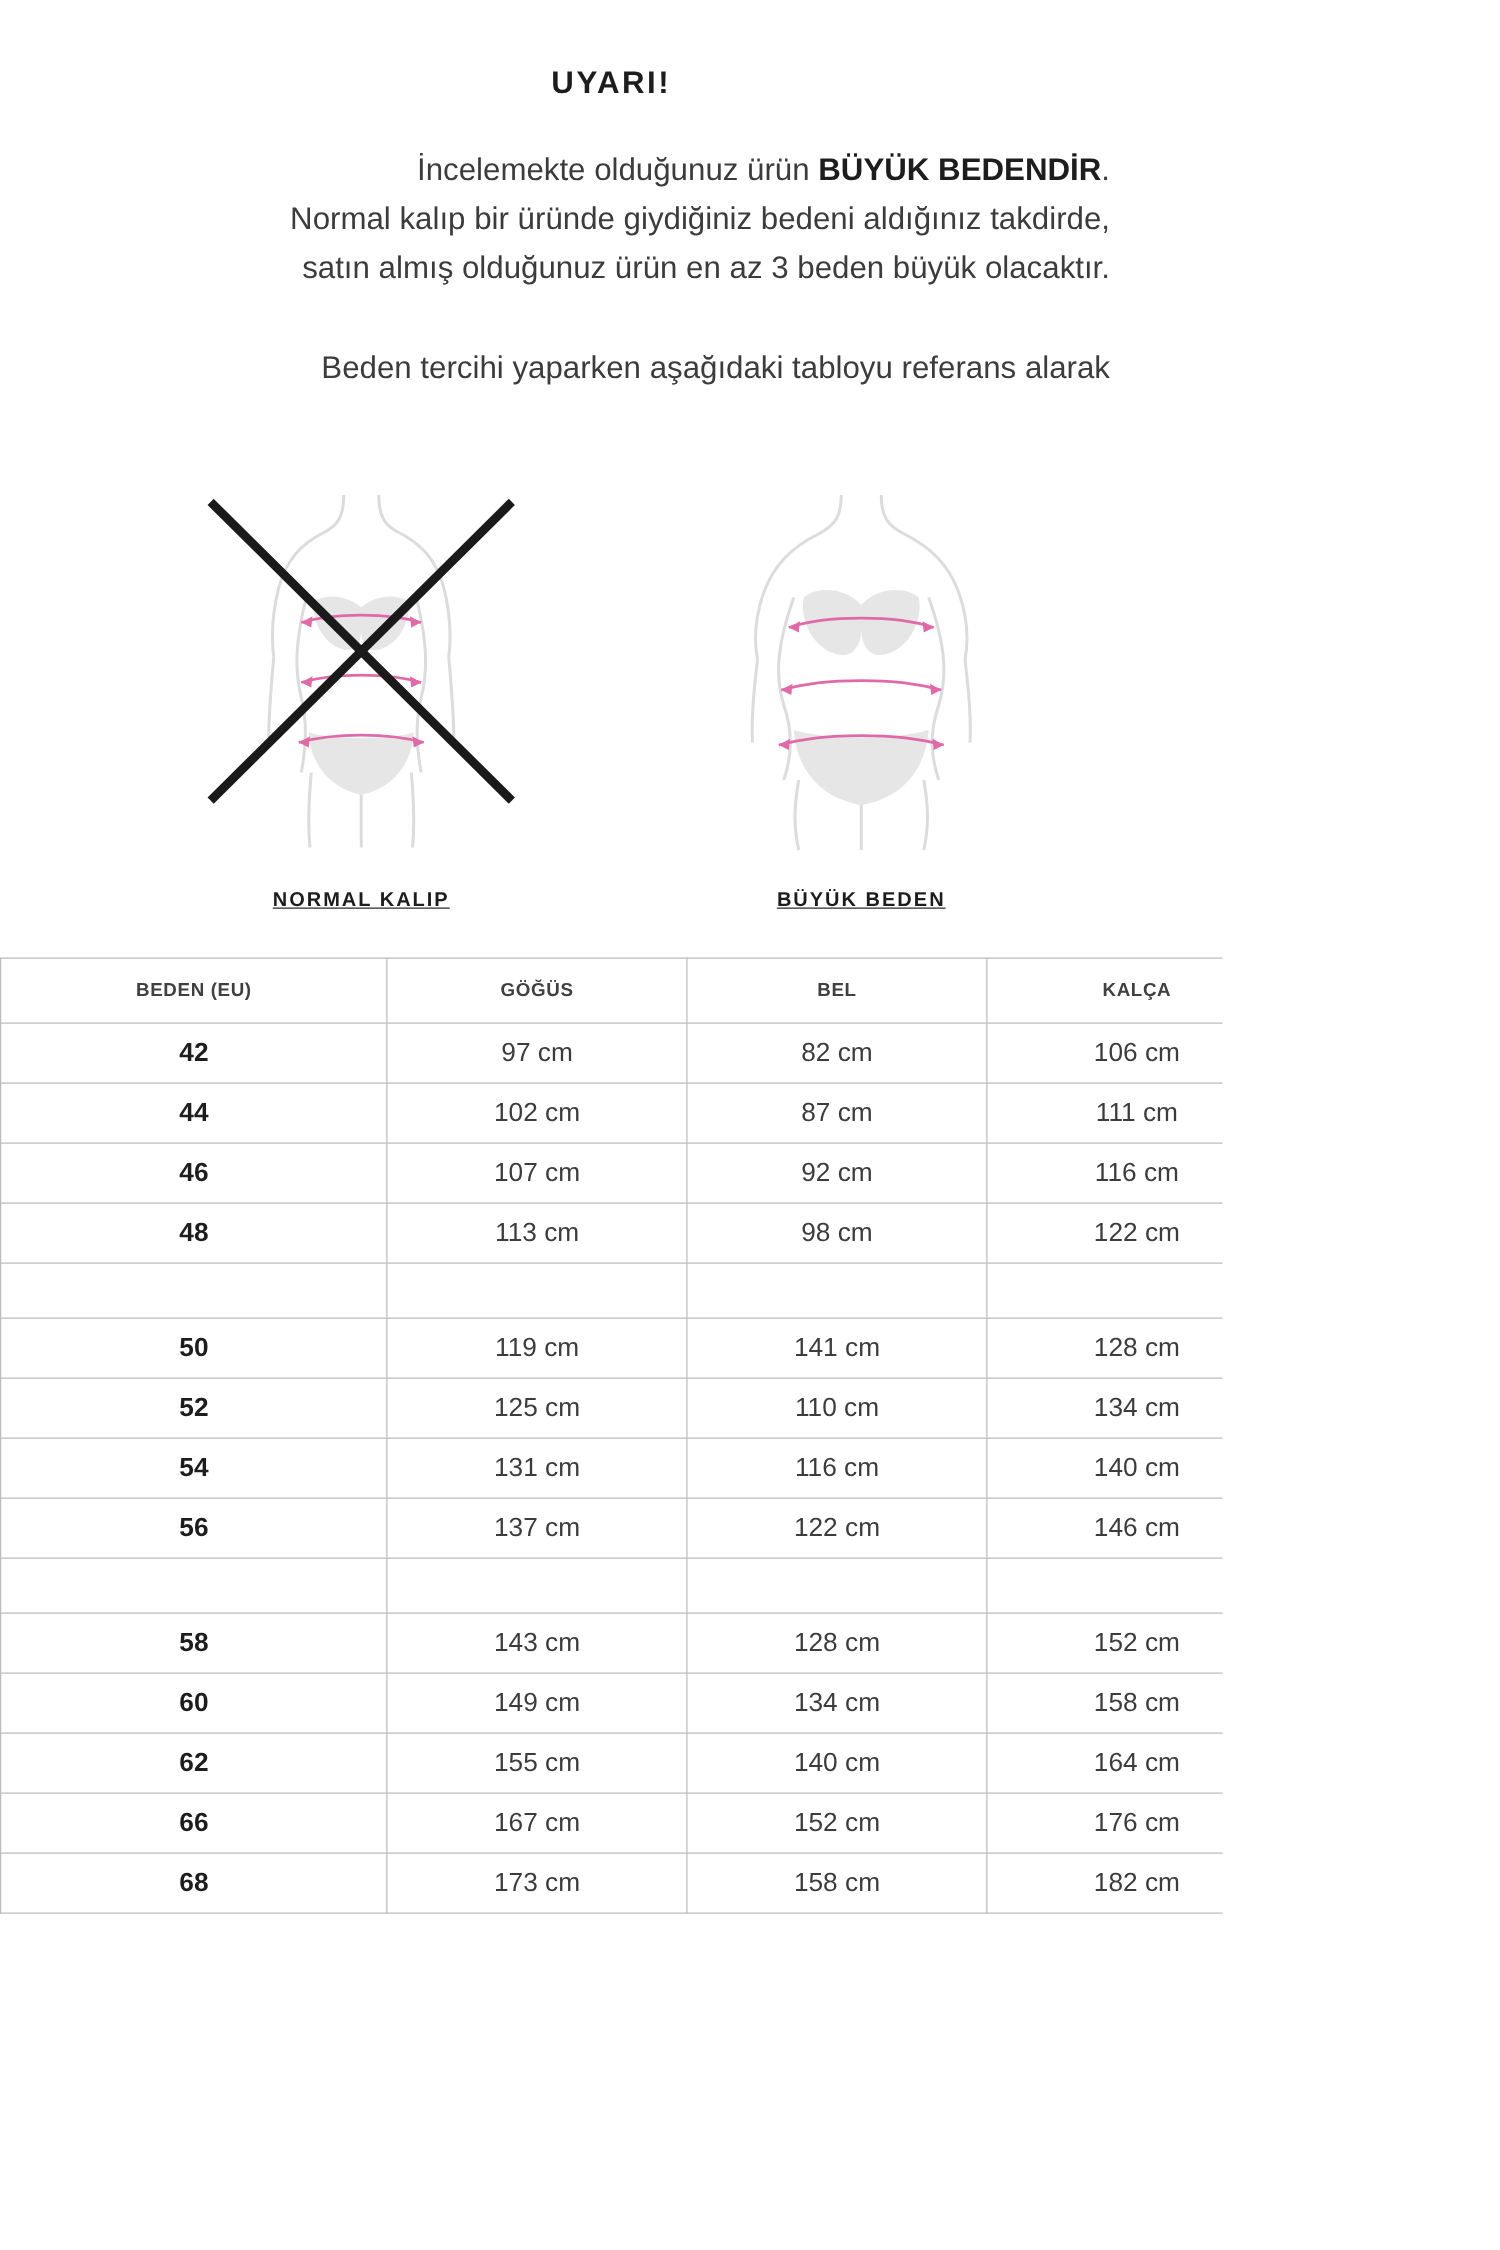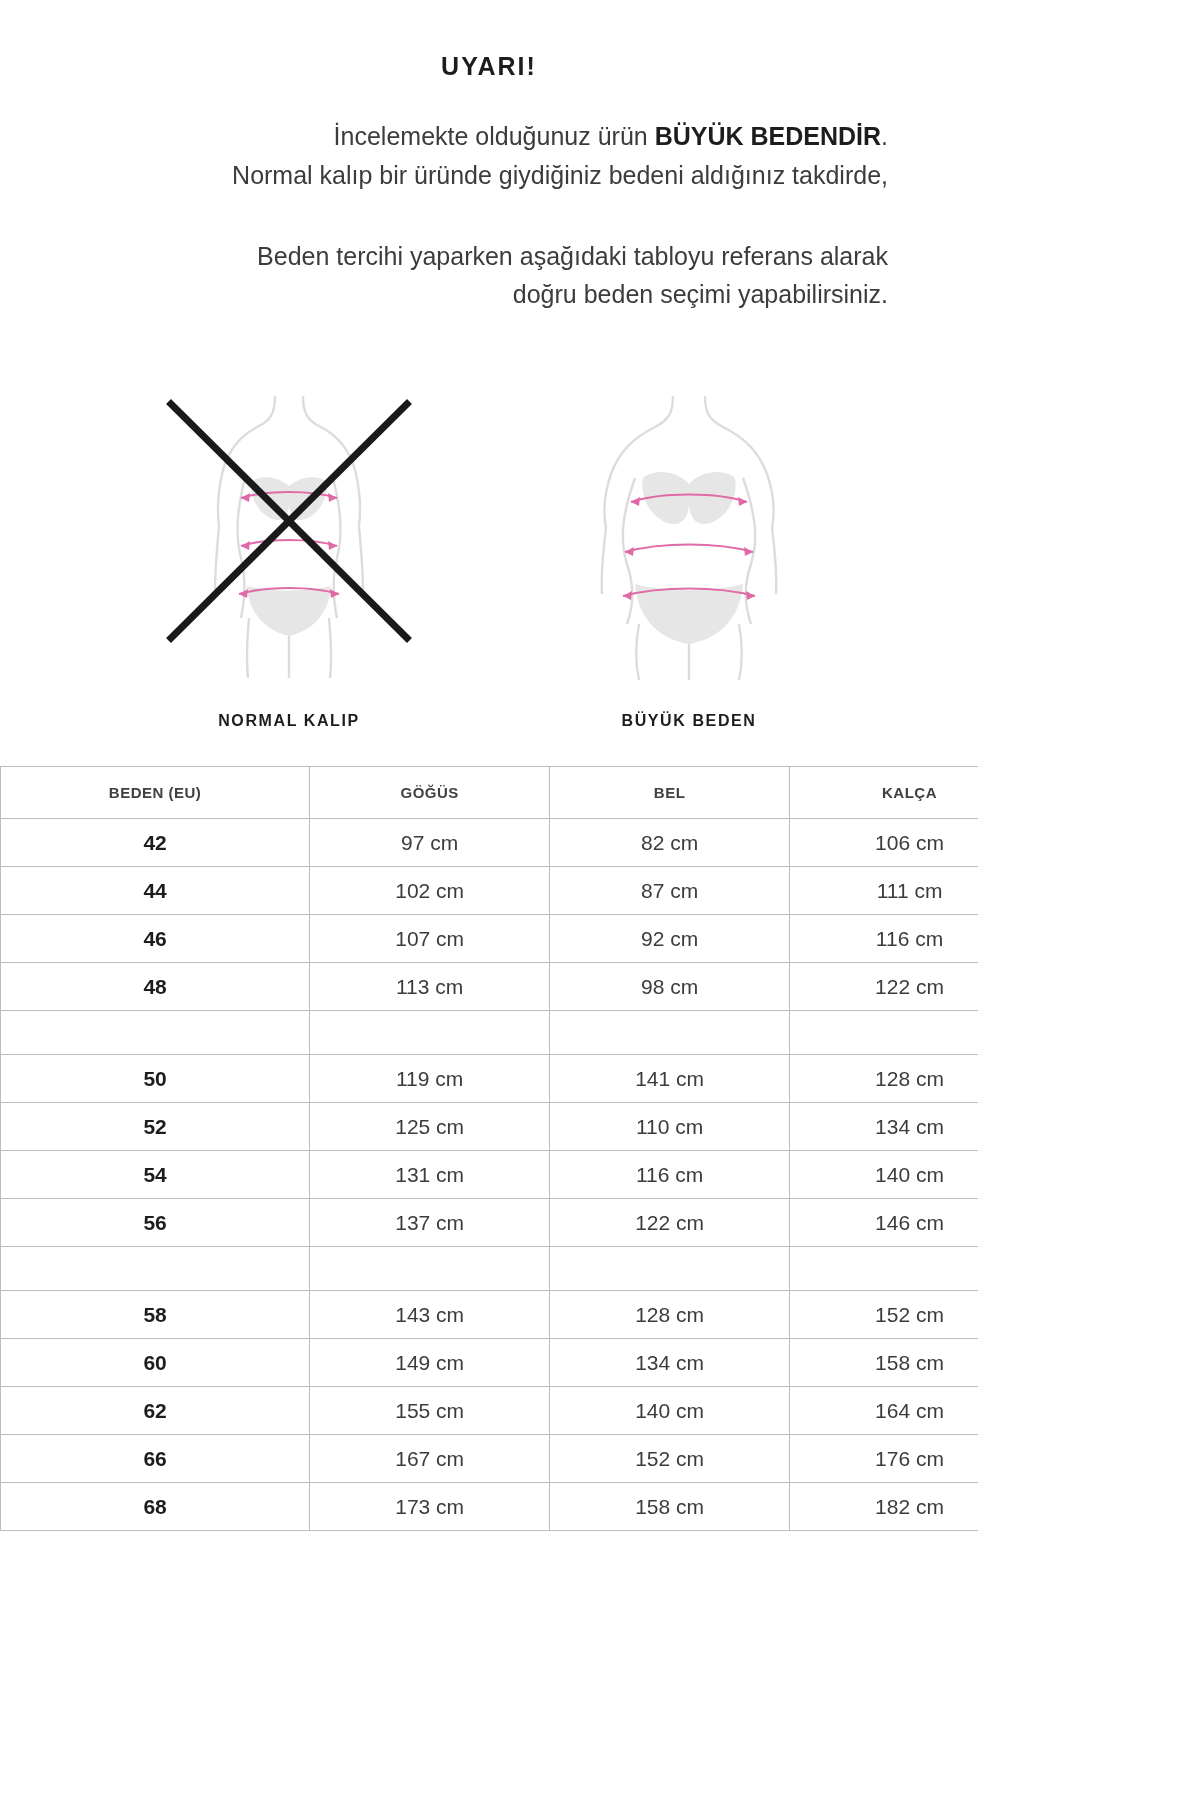--- a/index.html
+++ b/index.html
@@ -42,20 +42,21 @@
   .intro .strong { font-weight: bold; color: #1d1d1d; }
   .intro-block2 { margin-top: 42px; }
 
   
   .figures {
     margin-top: 72px;
     display: flex;
     justify-content: center;
     gap: 120px;
     align-items: flex-start;
+    text-decoration: underline;
   }
   .figure-wrap {
     display: flex;
     flex-direction: column;
     align-items: center;
   }
   .figure-caption {
     margin-top: 26px;
     font-size: 16px;
     font-weight: bold;
@@ -104,22 +105,22 @@
 
 <div class="page">
 
   <div class="warning-title">UYARI!</div>
 
   <div class="intro">
     <div>
       <span>İncelemekte olduğunuz ürün </span><span class="strong">BÜYÜK BEDENDİR</span><span>.</span>
     </div>
     <div>Normal kalıp bir üründe giydiğiniz bedeni aldığınız takdirde,</div>
+    <div>satın almış olduğunuz ürün en az 3 beden büyük olacaktır.</div>
     <div class="intro-block2">Beden tercihi yaparken aşağıdaki tabloyu referans alarak</div>
-    <div>doğru beden seçimi yapabilirsiniz.</div>
   </div>
 
   <div class="figures">
 
     <div class="figure-wrap">
       <svg width="280" height="300" viewBox="0 0 280 300">
         <g fill="none" stroke="#dcdcdc" stroke-width="2.4">
 
           <path d="M126 10 C126 26 122 34 110 40 C92 49 80 62 74 84 C69 104 68 124 70 140"></path>
           <path d="M154 10 C154 26 158 34 170 40 C188 49 200 62 206 84 C211 104 212 124 210 140"></path>

